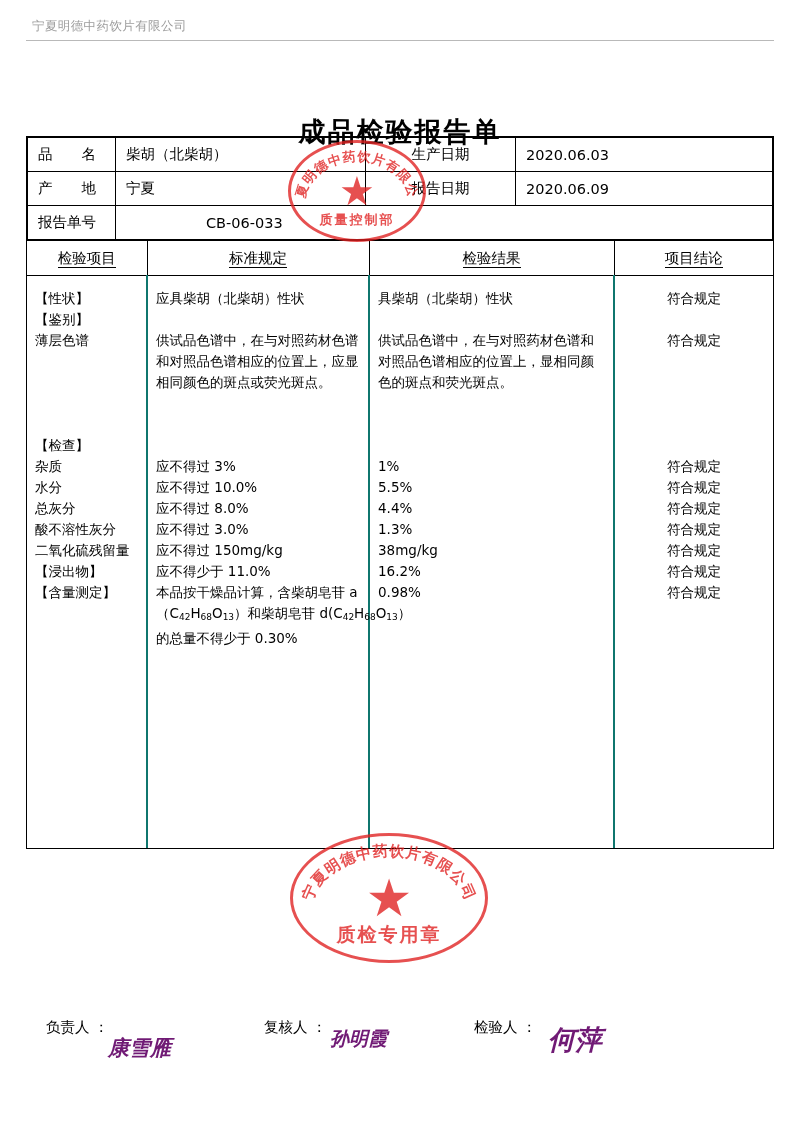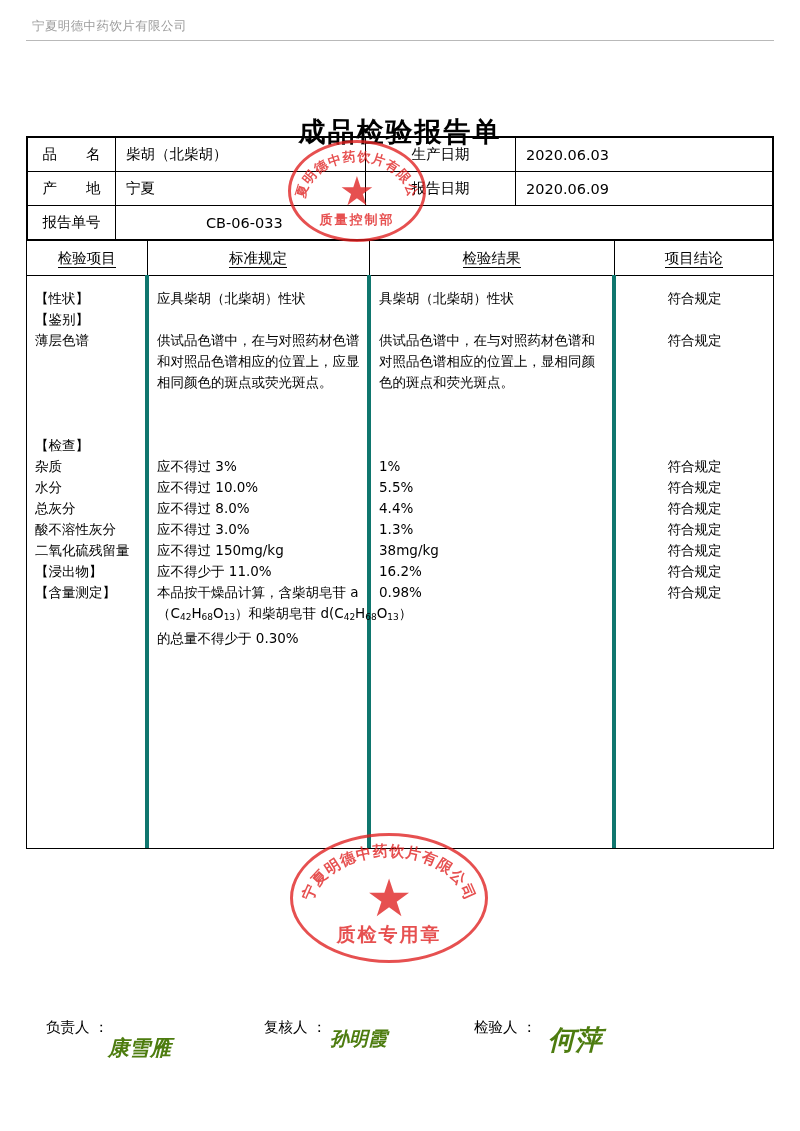--- a/index.html
+++ b/index.html
@@ -82,21 +82,21 @@
     font-size: 14.5px;
   }
   table.meta td {
     border: 1px solid #000;
     height: 34px;
     padding: 0 10px;
     vertical-align: middle;
     box-sizing: border-box;
   }
   td.lbl {
-    text-align: center;
+    text-align: left;
     white-space: nowrap;
   }
   td.noleft { border-left: none; }
   td.noright { border-right: none; }
   .meta .colA { width: 88px; }
   .meta .colB { width: 250px; }
   .meta .colC { width: 150px; }
   .meta .colD { width: auto; }
 
   
@@ -114,21 +114,21 @@
     border-top: 1px solid #000;
     height: 32px;
     font-weight: normal;
     font-size: 14.5px;
   }
   table.results th span.u {
     border-bottom: 1px solid #000;
     padding-bottom: 1px;
   }
   table.results td {
-    border-left: 4px solid #0f766e;
+    border-left: 2px solid #0f766e;
     border-right: 1px solid #000;
     vertical-align: top;
     padding: 0 8px;
   }
   .res-col1 { width: 120px; }
   .res-col2 { width: 222px; }
   .res-col3 { width: 245px; }
   .res-col4 { width: auto; }
 
   .body-cell {
@@ -158,21 +158,21 @@
     height: 60px;
     font-size: 14.5px;
   }
   .sig {
     position: absolute;
     top: 0;
   }
   .sig .lab { color: #000; }
   .sig .hand {
     font-family: "DejaVu Serif", "Liberation Serif", serif;
-    color: #4d7c0f;
+    color: #701a75;
     font-size: 21px;
     font-style: italic;
     font-weight: bold;
     position: absolute;
     white-space: nowrap;
   }
   .sig1 { left: 20px; }
   .sig1 .hand { left: 62px; top: 16px; }
   .sig2 { left: 238px; }
   .sig2 .hand { left: 66px; top: 8px; font-size: 19px; }

